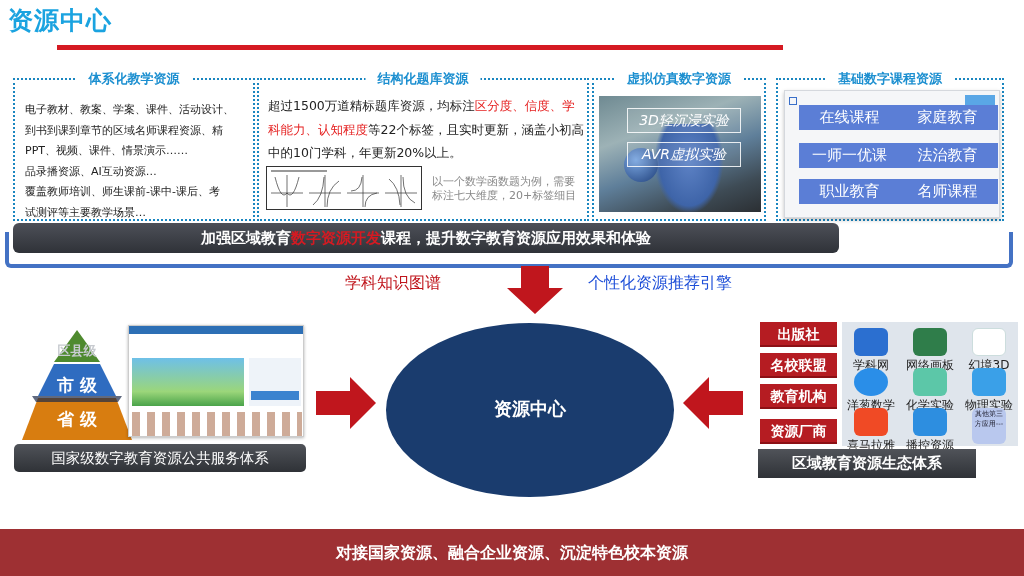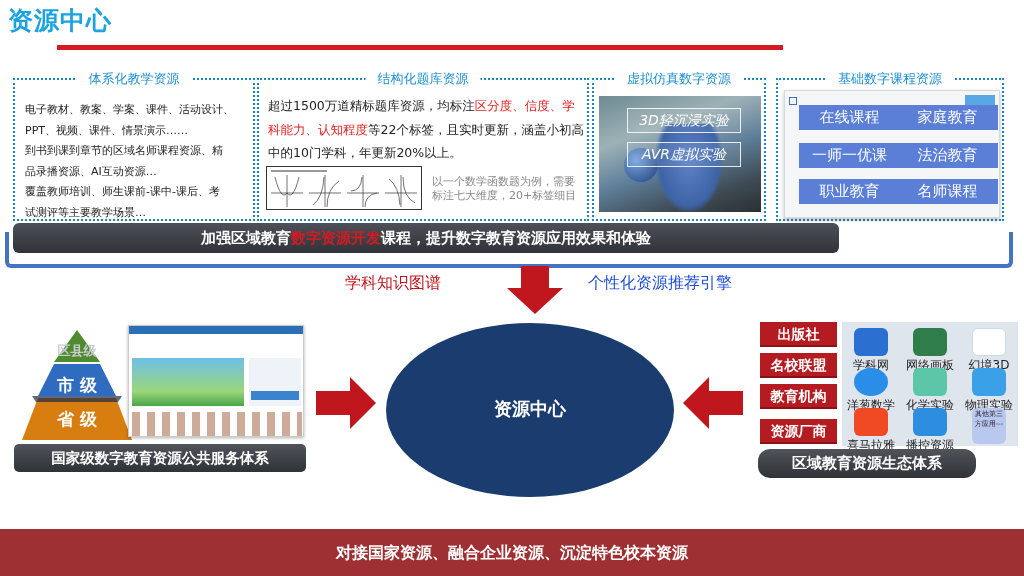--- a/index.html
+++ b/index.html
@@ -7,21 +7,21 @@
   body { position: relative; font-family: "DejaVu Sans", "Liberation Sans", sans-serif; }
 
   .abs { position: absolute; }
 
   .page-title { left: 8px; top: 4px; font-size: 25px; font-weight: bold; color: #1aa3e0; letter-spacing: 1px; }
   .title-rule { left: 57px; top: 45px; width: 726px; height: 5px; background: #d51a22; }
 
   
   .panel { border: 2px dotted #1a86c0; }
   .panel-title { position: absolute; top: -10px; left: 50%; transform: translateX(-50%);
-    background: #fff; padding: 0 12px; font-size: 13px; font-weight: normal; color: #1c8fd0; white-space: nowrap; }
+    background: #fff; padding: 0 12px; font-size: 13px; font-weight: bold; color: #1c8fd0; white-space: nowrap; }
 
   .p1 { left: 13px; top: 78px; width: 242px; height: 143px; }
   .p1-text { position: absolute; left: 10px; top: 20px; width: 216px; font-size: 11px; line-height: 20.5px; color: #222; }
 
   .p2 { left: 257px; top: 78px; width: 332px; height: 143px; }
   .p2-text { position: absolute; left: 9px; top: 14px; width: 316px; font-size: 12.5px; line-height: 23.5px; color: #222; }
   .p2-text .red { color: #e52020; }
   .graph-box { position: absolute; left: 7px; top: 86px; width: 156px; height: 44px; border: 1px solid #333; background: #fff; }
   .graph-note { position: absolute; left: 173px; top: 95px; font-size: 11px; line-height: 14px; color: #888; }
 
@@ -53,52 +53,52 @@
   .pyramid { left: 22px; top: 330px; width: 110px; height: 112px; }
   .platform-shot { left: 128px; top: 325px; width: 176px; height: 112px; background: #fff; border: 1px solid #ccc; box-shadow: 0 1px 3px rgba(0,0,0,0.3); overflow: hidden; }
   .ps-nav { height: 8px; background: #2d6fb5; }
   .ps-header { height: 18px; font-size: 6px; color: #2d6fb5; padding: 4px 0 0 22px; }
   .ps-banner { position: absolute; left: 3px; top: 32px; width: 112px; height: 48px; background: linear-gradient(#6ec0e8, #9bd67a 70%, #4aa34a); }
   .ps-login { position: absolute; left: 120px; top: 32px; width: 52px; height: 48px; background: #eef3f9; }
   .ps-login .btn { position: absolute; left: 2px; top: 33px; width: 48px; height: 9px; background: #3b83cf; }
   .ps-row { position: absolute; left: 3px; top: 86px; width: 170px; height: 24px;
     background: repeating-linear-gradient(90deg, #b9876c 0 8px, #fff 8px 15px); opacity: 0.7; }
   .left-caption { left: 14px; top: 444px; width: 292px; height: 28px; border-radius: 5px;
-    background: linear-gradient(#505359, #2f3237); color: #fff; font-size: 14.5px; font-weight: bold; text-align: center; line-height: 28px; }
+    background: linear-gradient(#505359, #2f3237); color: #fff; font-size: 14.5px; font-weight: normal; text-align: center; line-height: 28px; }
 
   
   .ellipse { left: 386px; top: 323px; width: 288px; height: 174px; border-radius: 50%; background: #1a3c6e; }
   .ellipse-label { left: 386px; top: 397px; width: 288px; text-align: center; color: #fff; font-size: 18px; font-weight: bold; }
 
   
   .source-tag { position: absolute; left: 760px; width: 77px; height: 25px; background: #b51c22; color: #fff;
     font-size: 14px; font-weight: bold; text-align: center; line-height: 25px; border-bottom: 2px solid #8c1015; }
   .app-panel { left: 842px; top: 322px; width: 176px; height: 124px; background: #dfe5ec; }
   .app { position: absolute; width: 50px; text-align: center; }
   .app-icon { width: 34px; height: 28px; margin: 0 auto; border-radius: 6px; }
   .app-name { font-size: 12px; color: #222; margin-top: 1px; white-space: nowrap; }
-  .right-caption { left: 758px; top: 449px; width: 218px; height: 29px; border-radius: 12px;
+  .right-caption { left: 758px; top: 449px; width: 218px; height: 29px; border-radius: 0;
     background: linear-gradient(#505359, #2f3237); color: #fff; font-size: 15px; font-weight: bold; text-align: center; line-height: 29px; }
 
   
   .footer { left: 0; top: 529px; width: 1024px; height: 47px; background: #9e3033; color: #fff;
     font-size: 16px; font-weight: bold; text-align: center; line-height: 47px; }
 </style>
 </head>
 <body>
 
 <div class="abs page-title">资源中心</div>
 <div class="abs title-rule"></div>
 
 <div class="abs panel p1">
   <div class="panel-title">体系化教学资源</div>
   <div class="p1-text">
     <div>电子教材、教案、学案、课件、活动设计、</div>
+    <div>到书到课到章节的区域名师课程资源、精</div>
     <div>PPT、视频、课件、情景演示……</div>
-    <div>到书到课到章节的区域名师课程资源、精</div>
     <div>品录播资源、AI互动资源…</div>
     <div>覆盖教师培训、师生课前-课中-课后、考</div>
     <div>试测评等主要教学场景…</div>
   </div>
 </div>
 
 <div class="abs panel p2">
   <div class="panel-title">结构化题库资源</div>
   <div class="p2-text"><span>超过1500万道精标题库资源，均标注</span><span class="red">区分度、信度、学科能力、认知程度</span><span>等22个标签，且实时更新，涵盖小初高中的10门学科，年更新20%以上。</span></div>
   <div class="graph-box">

